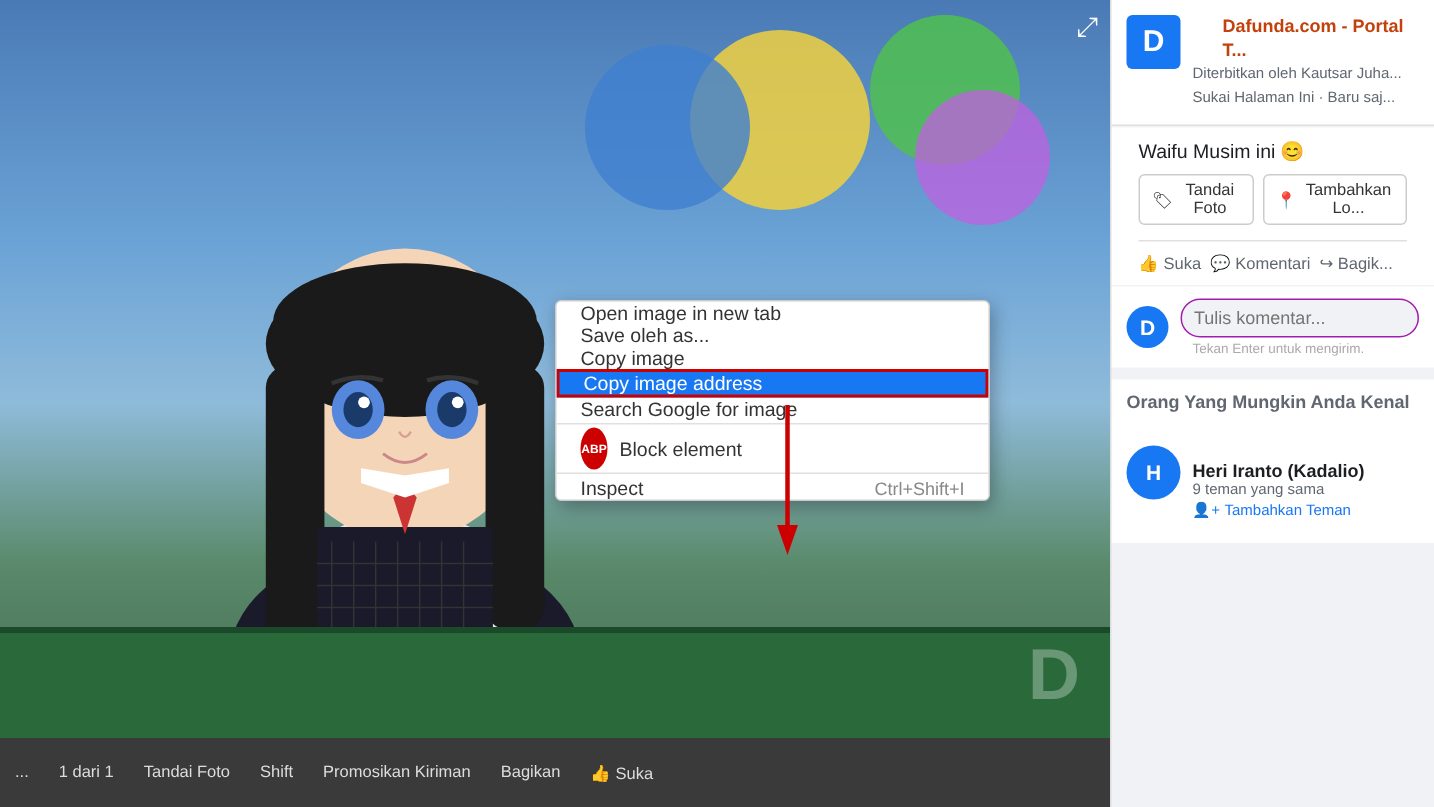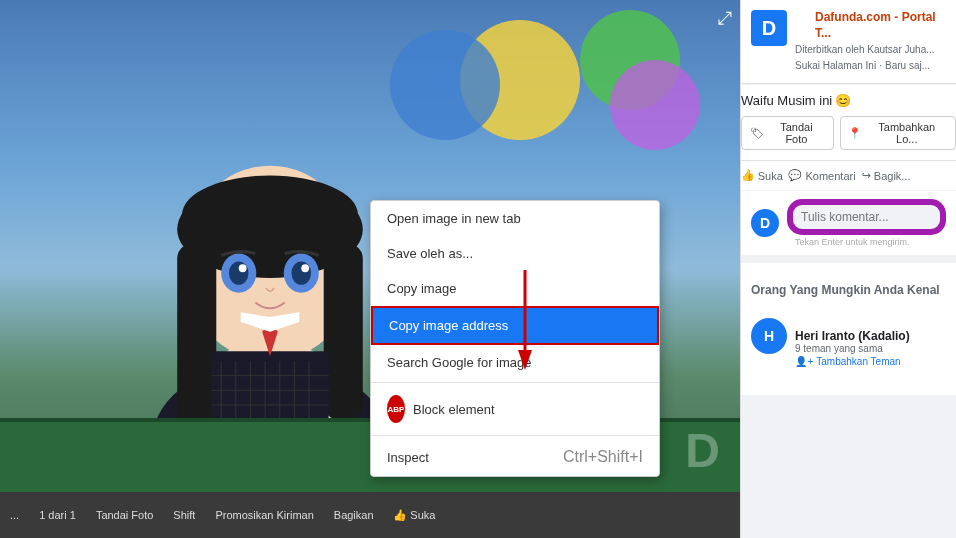--- a/index.html
+++ b/index.html
@@ -188,21 +188,21 @@
 
     .sidebar-subtitle {
       font-size: 10px;
       color: #606770;
       line-height: 1.4;
       margin-top: 2px;
     }
 
     .sidebar-section {
       background: white;
-      padding: 8px 0;
+      padding: 8px 18px;
       margin-top: 1px;
     }
 
     .waifu-text {
       font-size: 13px;
       color: #1c1e21;
       margin-bottom: 8px;
     }
 
     .action-buttons {
@@ -263,37 +263,37 @@
       flex-shrink: 0;
     }
 
     .comment-input-wrap {
       flex: 1;
     }
 
     .comment-input {
       width: 100%;
       padding: 5px 8px;
-      border: 6px solid #a21caf;
+      border: 1px solid #a21caf;
       border-radius: 15px;
       font-size: 12px;
       color: #aaa;
       background: #f0f2f5;
       outline: none;
     }
 
     .comment-hint {
       font-size: 9px;
       color: #aaa;
       margin-top: 2px;
       padding-left: 8px;
     }
 
     .suggestions-section {
-      padding: 20px 10px;
+      padding: 8px 10px;
       background: white;
       margin-top: 8px;
     }
 
     .suggestions-title {
       font-size: 12px;
       font-weight: bold;
       color: #606770;
       margin-bottom: 8px;
     }
@@ -349,39 +349,39 @@
       width: 290px;
       background: white;
       border: 1px solid #ccc;
       border-radius: 4px;
       box-shadow: 2px 4px 12px rgba(0,0,0,0.3);
       z-index: 100;
       overflow: hidden;
     }
 
     .context-menu-item {
-      padding: 10px 16px;
+      padding: 0 16px;
       font-size: 13px;
       color: #333;
       cursor: pointer;
       display: flex;
       align-items: center;
       gap: 8px;
       white-space: nowrap;
     }
 
     .context-menu-item.highlighted {
       background: #1877f2;
       color: white;
       border: 2px solid #cc0000;
     }
 
     .context-menu-item .shortcut {
       margin-left: auto;
-      font-size: 16px;
+      font-size: 12px;
       color: #888;
     }
 
     
     .red-arrow {
       position: absolute;
       top: 270px;
       left: 515px;
       z-index: 200;
     }

